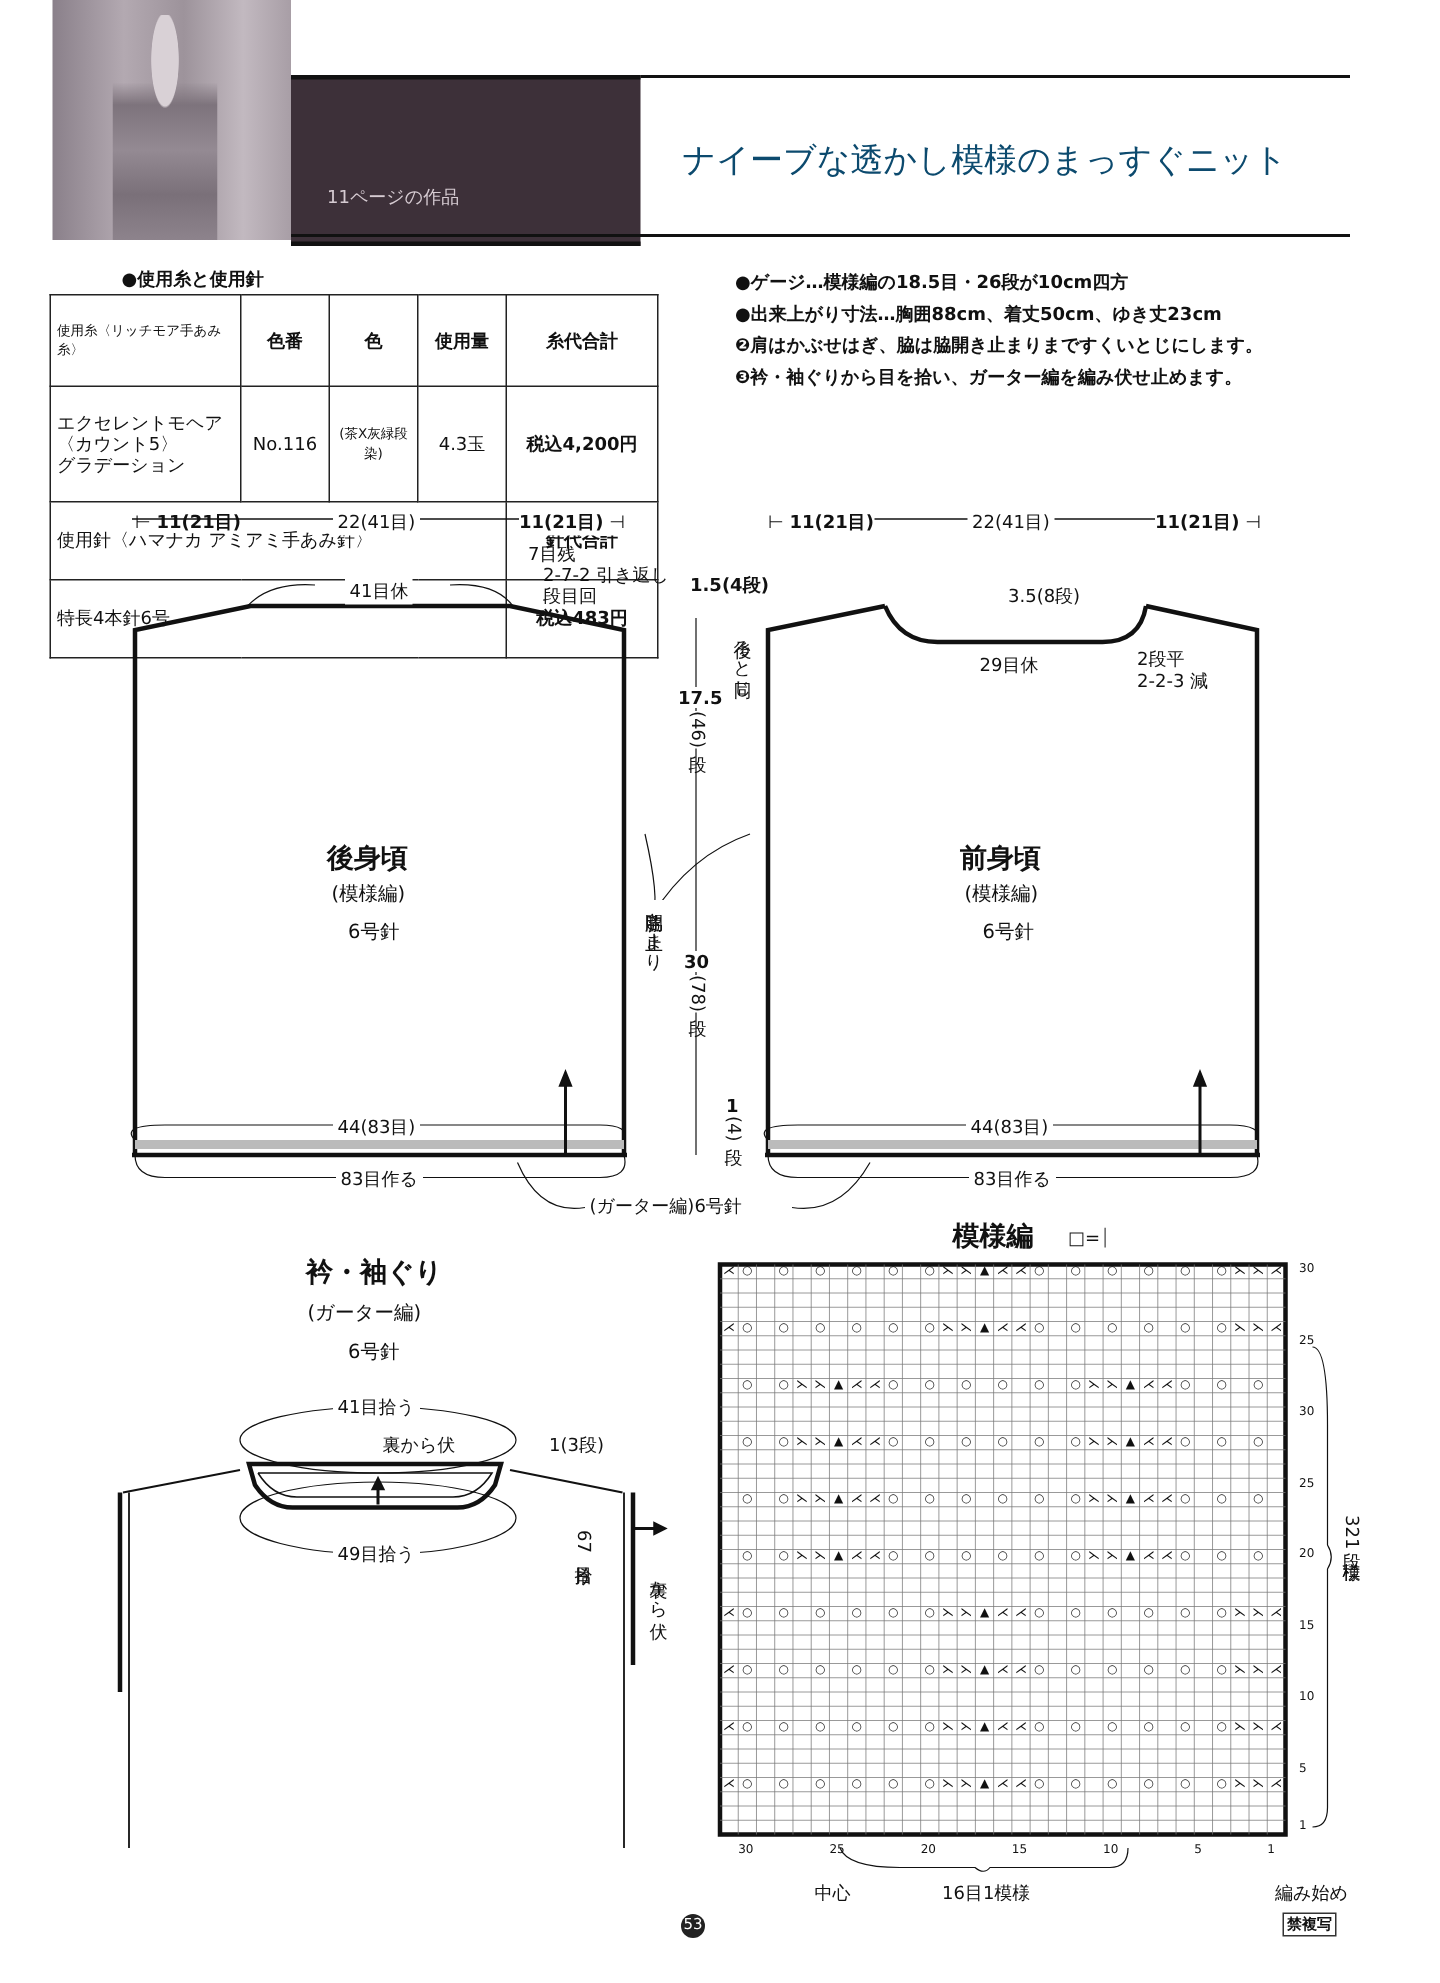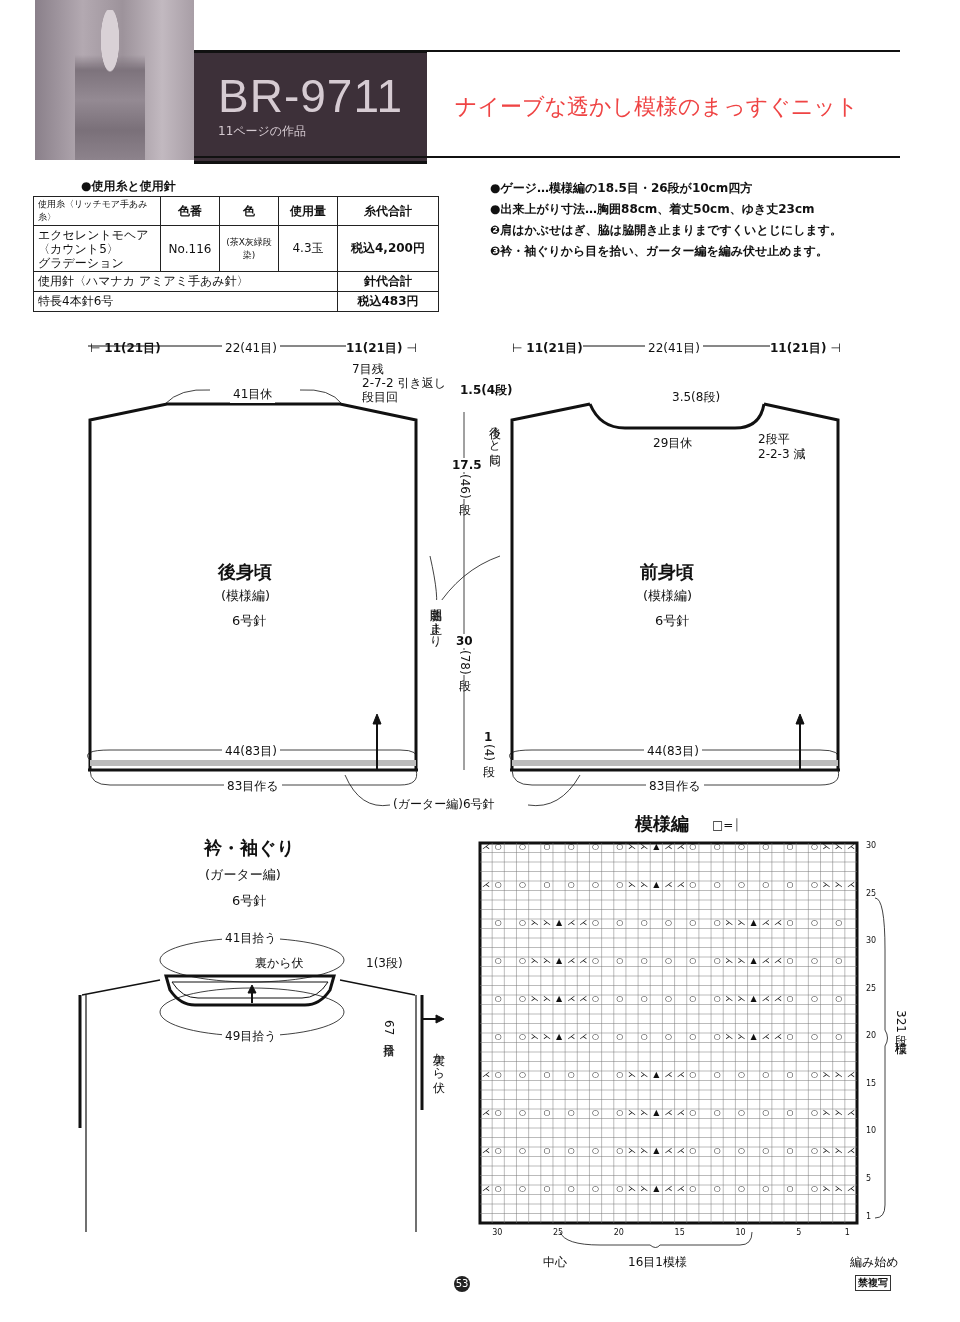--- a/index.html
+++ b/index.html
@@ -5,43 +5,42 @@
   html,body{margin:0;padding:0;background:#fff;}
   body{width:960px;height:1322px;position:relative;overflow:hidden;font-family:"DejaVu Sans","Liberation Sans",sans-serif;color:#111;}
   .abs{position:absolute;}
   .photo{left:35px;top:0;width:159px;height:160px;background:linear-gradient(90deg,#8a808a 0%,#b3a9b1 30%,#9d939b 55%,#c2b9c0 80%,#a89ea6 100%);overflow:hidden;}
   .photo .fig{position:absolute;left:40px;top:10px;width:70px;height:150px;background:radial-gradient(ellipse at 50% 20%,#d9d1d6 0 18%,transparent 19%),linear-gradient(180deg,transparent 30%,#7d737c 40%,#948a93 60%,#7a7079 80%,#8d838c 100%);border-radius:30px 30px 0 0;}
   .titlebar{left:194px;top:50px;width:233px;height:108px;background:#3d3039;border-top:3px solid #111;border-bottom:3px solid #111;}
   .titlebar .code{position:absolute;left:24px;top:16px;font-size:46px;color:#d6cbd2;letter-spacing:1px;font-family:"Liberation Sans",sans-serif;}
   .titlebar .sub{position:absolute;left:24px;top:70px;font-size:12px;color:#d6cbd2;}
   .subtitle-line-top{left:427px;top:50px;width:473px;border-top:2px solid #111;}
   .subtitle-line-bot{left:194px;top:156px;width:706px;border-top:2px solid #111;}
-  .subtitle{left:455px;top:92px;font-size:22px;color:#ef4444;}
+  .subtitle{left:455px;top:92px;font-size:22px;color:#0c4a6e;}
   .sec-h{font-size:12px;font-weight:bold;}
   table.yarn{position:absolute;left:33px;top:196px;width:406px;border-collapse:collapse;font-size:12px;}
-  table.yarn td{border:1px solid #222;padding:1px 4px;vertical-align:middle;}
+  table.yarn td{border:1px solid #222;padding:17px 4px;vertical-align:middle;}
   .c{text-align:center;}
   .b{font-weight:bold;}
   .info{left:490px;top:178px;font-size:12px;line-height:21px;font-weight:bold;}
   .dim{font-size:12px;white-space:nowrap;}
   .lbl{font-size:12px;white-space:nowrap;}
   .big{font-size:18px;font-weight:bold;text-align:right;}
   .vtext{writing-mode:vertical-rl;font-size:12px;white-space:nowrap;}
   svg{position:absolute;left:0;top:0;}
   .pnum{left:454px;top:1276px;width:16px;height:16px;border-radius:50%;background:#222;color:#fff;font-size:10px;text-align:center;line-height:16px;}
   .stamp{left:855px;top:1275px;border:1px solid #333;font-size:10px;padding:0 2px;font-weight:bold;}
 </style>
 </head>
 <body>
 
 <div class="abs photo">
     <div class="fig"></div>
   </div>
 <div class="abs titlebar">
-  <div class="code">BR-9711</div>
   <div class="sub">11ページの作品</div>
 </div>
 <div class="abs subtitle-line-top"></div>
 <div class="abs subtitle-line-bot"></div>
 <div class="abs subtitle">ナイーブな透かし模様のまっすぐニット</div>
 
 <div class="abs sec-h" style="left:33px;top:178px;margin-left:48px;">●使用糸と使用針</div>
 <table class="yarn">
   <tbody>
       <tr style="height:20px;">

